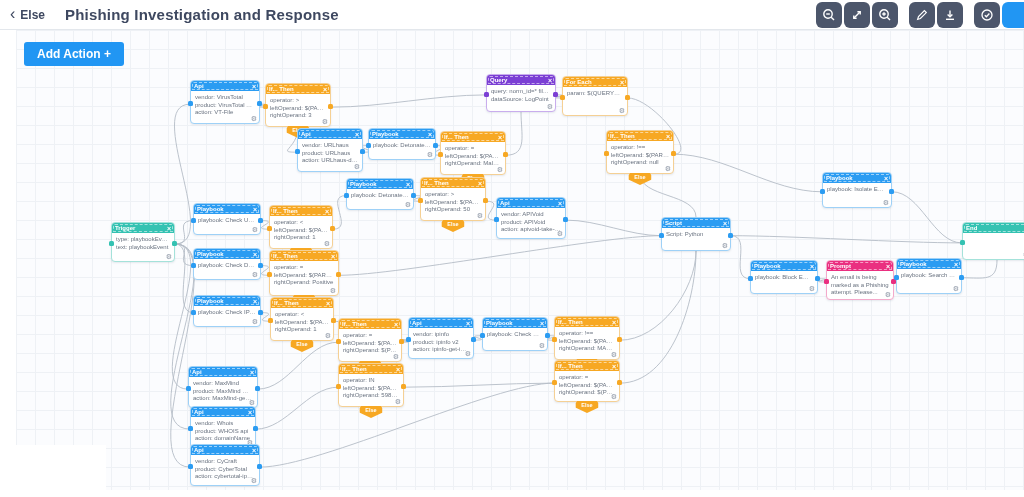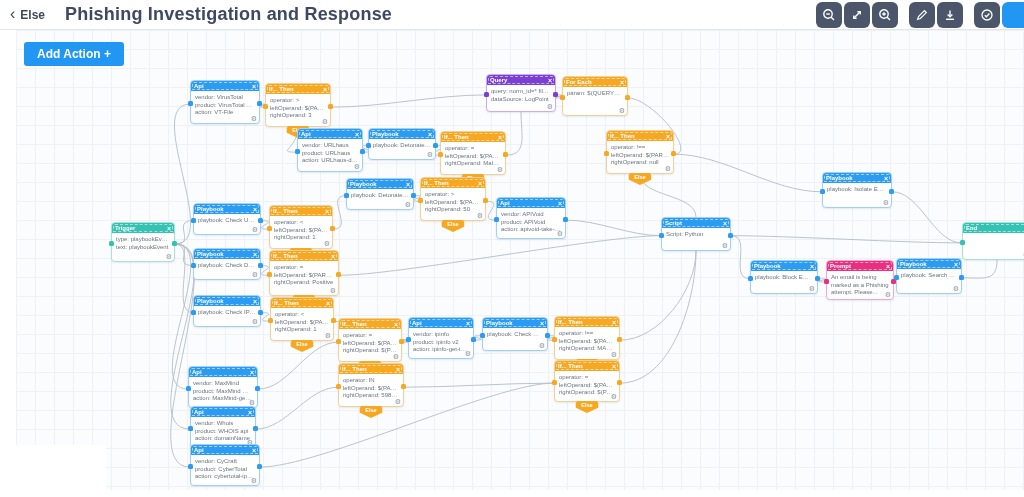--- a/index.html
+++ b/index.html
@@ -2,21 +2,21 @@
 <html><head>
 <meta charset="utf-8">
 <style>
   html,body{margin:0;padding:0;width:1024px;height:497px;overflow:hidden;
     font-family:"Liberation Sans",sans-serif;background:#fff;}
   
   .topbar{position:absolute;top:0;left:0;right:0;height:30px;background:#fff;
     border-bottom:1px solid #e3e7ec;display:flex;align-items:center;padding:0 10px;box-sizing:border-box;z-index:10;}
   .back{display:flex;align-items:center;gap:5px;color:#3e4860;font-size:12px;font-weight:700;cursor:pointer;}
   .chev{font-size:16px;font-weight:400;line-height:12px;margin-top:-2px;}
-  .title{margin-left:20px;font-size:18px;font-weight:700;color:#3e4860;letter-spacing:.2px;}
+  .title{margin-left:20px;font-size:15px;font-weight:700;color:#3e4860;letter-spacing:.2px;}
   .toolbar{margin-left:auto;display:flex;align-items:center;gap:11px;}
   .tgroup{display:flex;gap:2px;}
   .tbtn{width:26px;height:26px;background:#4c566b;border-radius:6px;display:flex;align-items:center;justify-content:center;cursor:pointer;}
   .tbtn svg{display:block;}
   .tbtn.blue{background:#2196f3;width:22px;margin-right:-10px;border-radius:6px 0 0 6px;}
   
   #canvas{position:absolute;top:30px;left:16px;width:1024px;height:467px;background-color:#fbfcfe;
     background-image:linear-gradient(#eef1f5 1px,transparent 1px),linear-gradient(90deg,#eef1f5 1px,transparent 1px);
     background-size:19px 19px;}
   .patch{position:absolute;background:#fff;z-index:0;}

